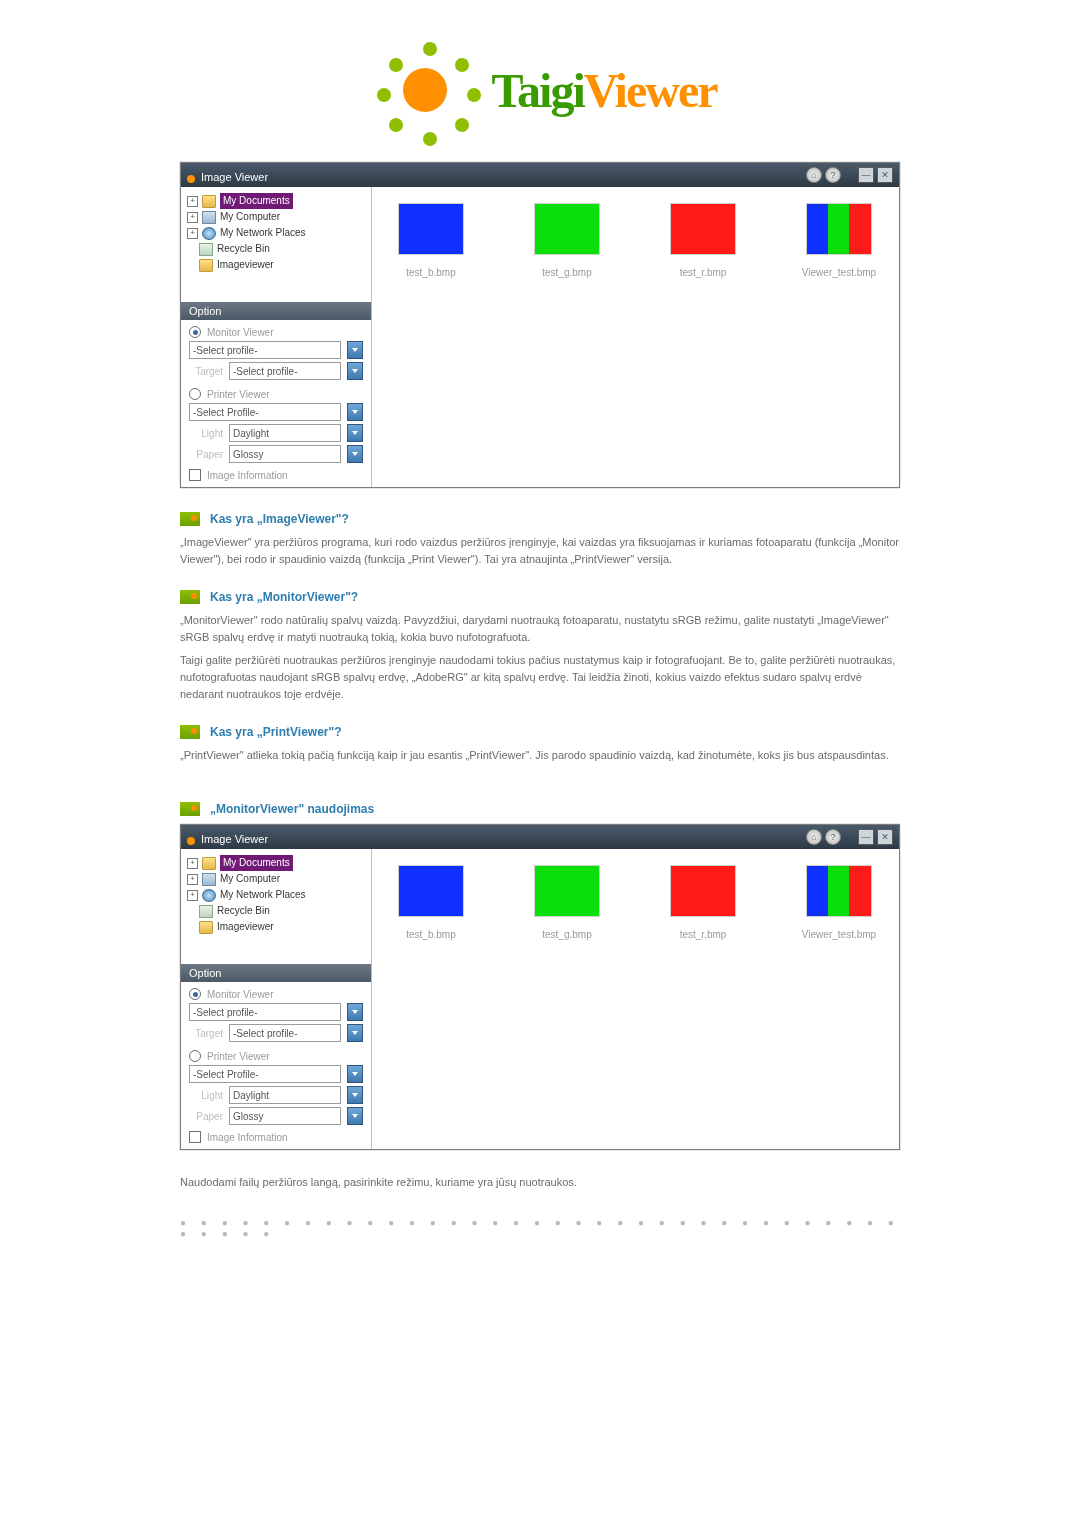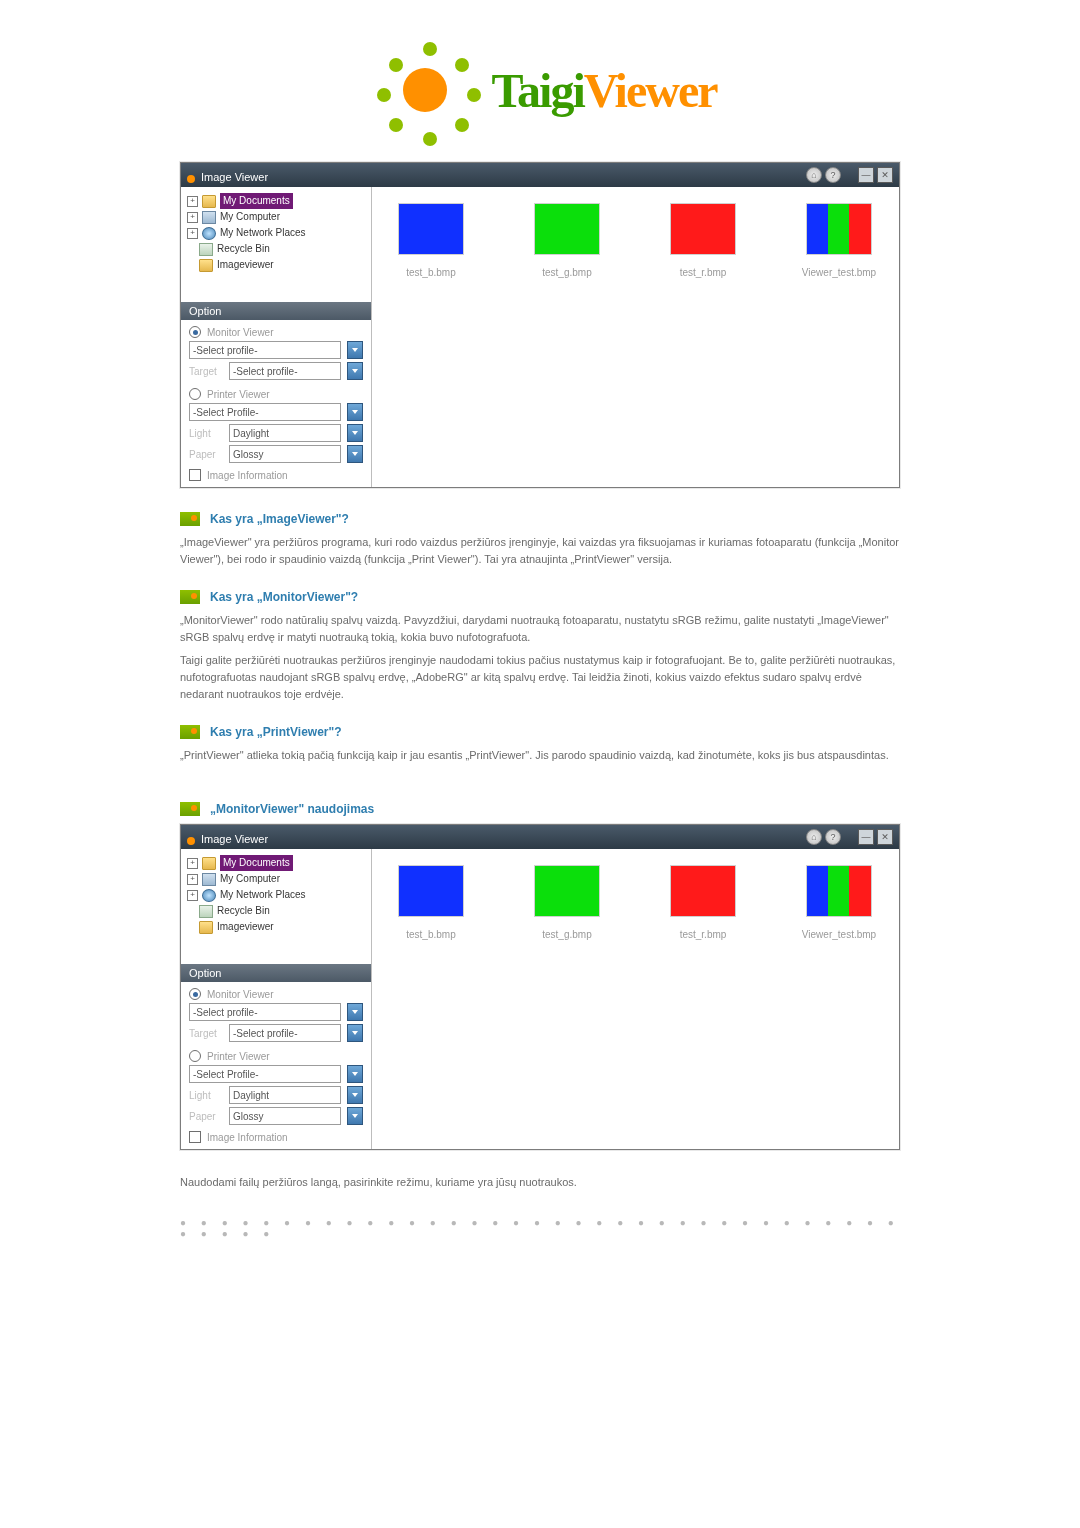--- a/index.html
+++ b/index.html
@@ -41,21 +41,21 @@
   .selected{background:#701a75;color:#fff;padding:0 3px;}
   .option-header{background:linear-gradient(#6b7783,#4c5966);color:#fff;font-size:11px;padding:3px 8px;}
   .opt{padding:3px 8px;font-size:10px;color:#9a9a9a;}
   .opt-row{display:flex;align-items:center;margin:3px 0;gap:6px;}
   .radio{width:10px;height:10px;border:1px solid #6e6e6e;border-radius:50%;background:#fff;display:inline-flex;align-items:center;justify-content:center;}
   .radio.sel::after{content:"";width:5px;height:5px;background:#3a6aa0;border-radius:50%;}
   .chk{width:10px;height:10px;border:1px solid #6e6e6e;background:#fff;}
   .sel-field{flex:1;border:1px solid #9c9c9c;background:#fff;color:#555;padding:1px 3px;font-size:10px;height:14px;display:flex;align-items:center;}
   .dd{width:14px;height:16px;background:linear-gradient(#6fa8d8,#3f78af);border:1px solid #2e567e;display:inline-flex;align-items:center;justify-content:center;}
   .dd::after{content:"";border-left:3px solid transparent;border-right:3px solid transparent;border-top:4px solid #fff;}
-  .opt-lbl{width:34px;text-align:left;color:#bdbdbd;font-size:10px;}
+  .opt-lbl{width:34px;text-align:right;color:#bdbdbd;font-size:10px;}
   .thumbs{flex:1;padding:10px 4px;display:flex;gap:26px;align-items:flex-start;}
   .thumb{width:110px;text-align:center;}
   .swatch{width:64px;height:50px;margin:6px auto 12px auto;border:1px solid #d0d0d0;}
   .sw-b{background:#1030ff;}
   .sw-g{background:#0bdf0b;}
   .sw-r{background:#ff1a1a;}
   .sw-v{background:linear-gradient(90deg,#1030ff 33%,#0bdf0b 33% 66%,#ff1a1a 66%);}
   .thumb-cap{font-size:10px;color:#9a9a9a;}
   
   .hsec{display:flex;align-items:center;gap:10px;margin:22px 0 8px 0;}

